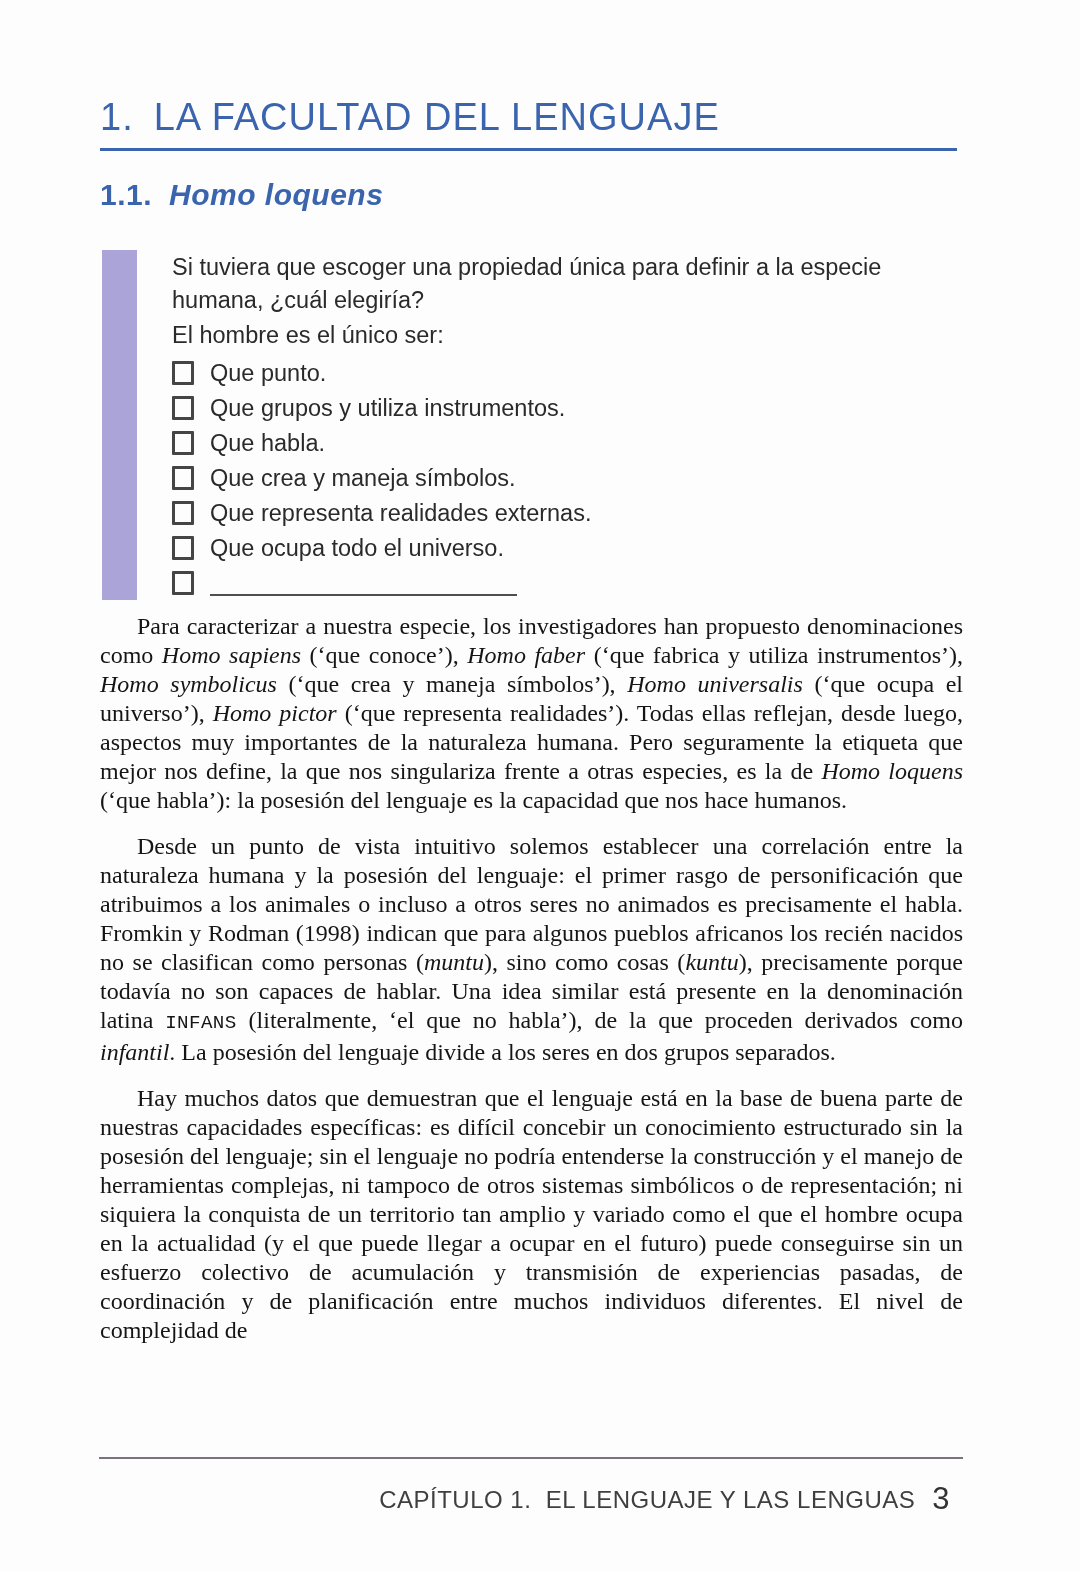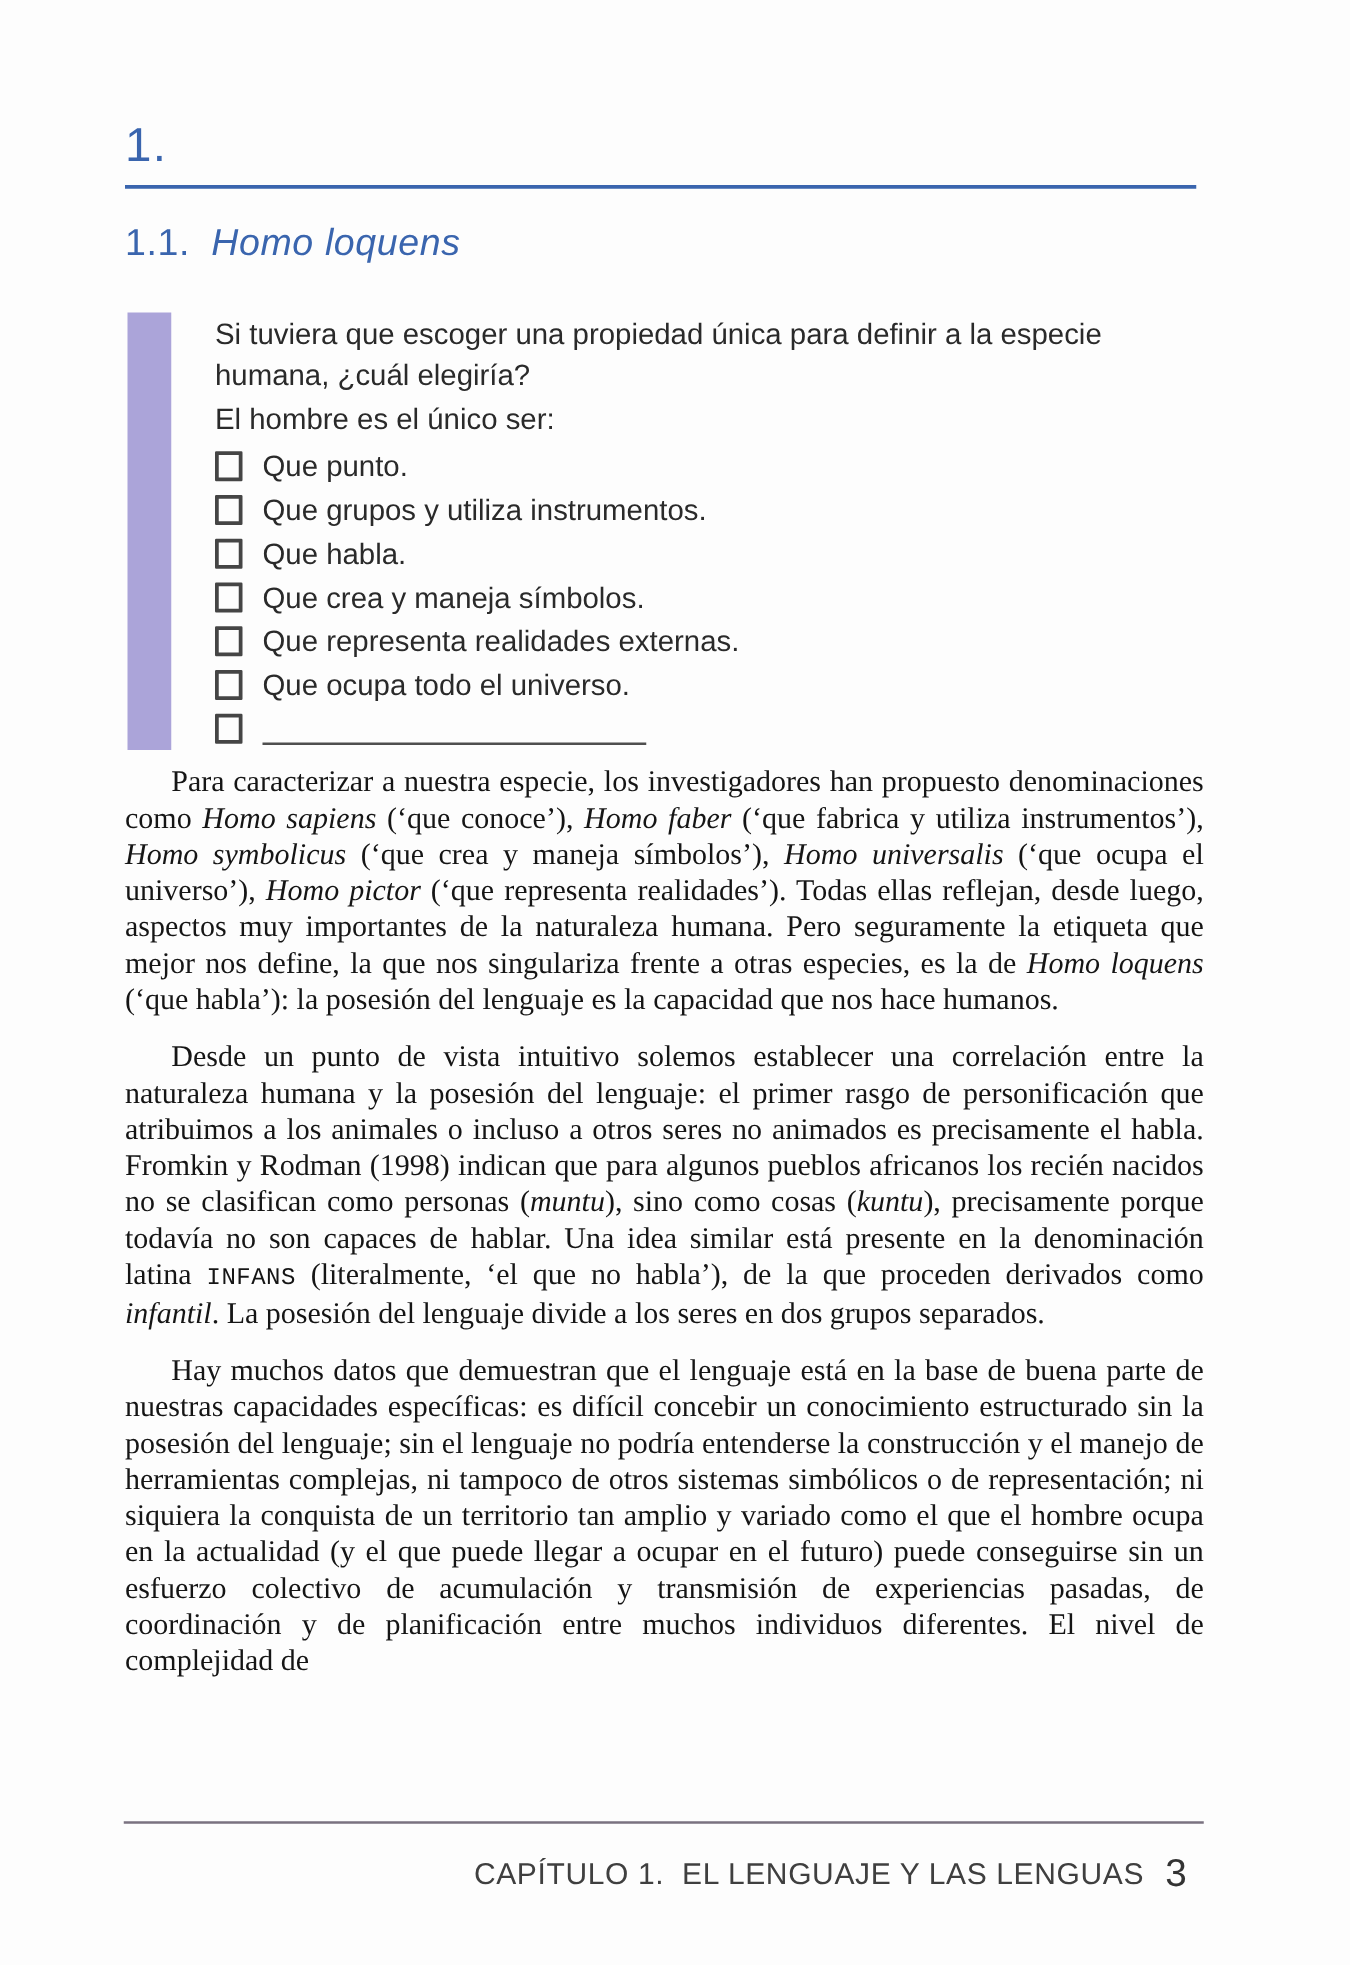--- a/index.html
+++ b/index.html
@@ -35,21 +35,21 @@
     letter-spacing:1px;
     color:var(--blue);
     display:flex;gap:20px;
     white-space:nowrap;
   }
 
   
   .subheading{
     position:absolute;left:100px;top:178px;
     font-family:"Liberation Sans", sans-serif;
-    font-weight:400;
+    font-weight:700;
     font-size:30px;line-height:34px;
     letter-spacing:0.5px;
     color:var(--blue);
     display:flex;gap:17px;
   }
   .subheading .sub-title{font-style:italic;}
 
   
   .exercise{
     position:absolute;left:102px;top:250px;width:852px;
@@ -112,20 +112,21 @@
   .page-number{font-size:31px;line-height:30px;color:#333;}
 </style>
 </head>
 <body>
 
 <div class="page">
 
   <div class="heading-block">
     <h1>
       <span>1.</span>
+      <span>LA FACULTAD DEL LENGUAJE</span>
     </h1>
   </div>
 
   <div class="subheading">
     <span>1.1.</span>
     <span class="sub-title">Homo loquens</span>
   </div>
 
   <section class="exercise">
     <div class="accent-bar"></div>

